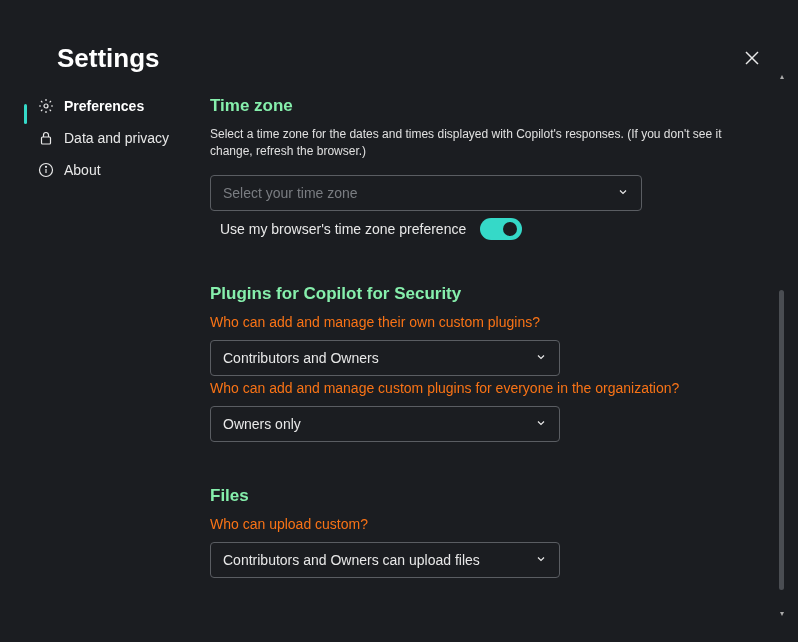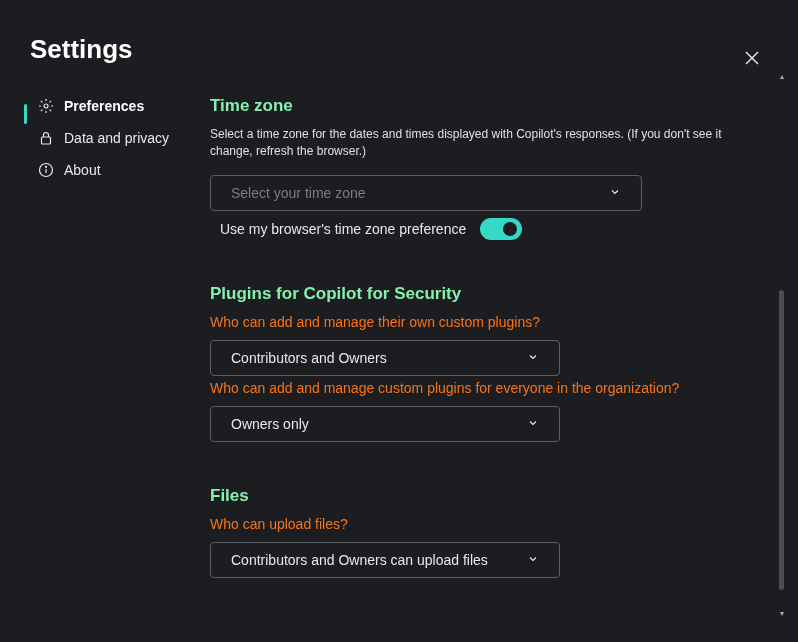--- a/index.html
+++ b/index.html
@@ -9,21 +9,22 @@
       font-family: "Segoe UI", -apple-system, sans-serif;
       width: 798px;
       height: 642px;
       overflow: hidden;
       padding: 24px 30px;
       position: relative;
     }
     .header {
       display: flex;
       justify-content: space-between;
-      align-items: center;
+      align-items: flex-end;
+      margin-left: 27px;
     }
     .title {
       font-size: 26px;
       font-weight: 600;
       color: #fff;
     }
     .close-btn {
       width: 32px; height: 32px;
       display: flex; align-items: center; justify-content: center;
       cursor: pointer;
@@ -110,21 +111,21 @@
       margin-top: 4px;
     }
     .select {
       display: flex;
       align-items: center;
       justify-content: space-between;
       width: 350px;
       height: 36px;
       border: 1px solid #5a5d62;
       border-radius: 4px;
-      padding: 0 20px;
+      padding: 0 12px;
       cursor: pointer;
       font-size: 14px;
       color: #e8e8e8;
       background: transparent;
     }
     .select.wide { width: 432px; }
     .select.placeholder { color: #7a7d82; }
     .chevron svg { stroke: #e8e8e8; }
     .toggle-row {
       display: flex;
@@ -233,21 +234,21 @@
         <span class="chevron">
           <svg width="12" height="12" viewBox="0 0 12 12" stroke-width="1.2" fill="none">
               <polyline points="3,4.5 6,7.5 9,4.5"></polyline>
             </svg>
         </span>
       </div>
     </div>
 
     <div class="section" style="margin-bottom:0;">
       <div class="section-title">Files</div>
-      <div class="field-label">Who can upload files?</div>
+      <div class="field-label">Who can upload custom?</div>
       <div class="select">
         <span>Contributors and Owners can upload files</span>
         <span class="chevron">
           <svg width="12" height="12" viewBox="0 0 12 12" stroke-width="1.2" fill="none">
               <polyline points="3,4.5 6,7.5 9,4.5"></polyline>
             </svg>
         </span>
       </div>
     </div>
 

